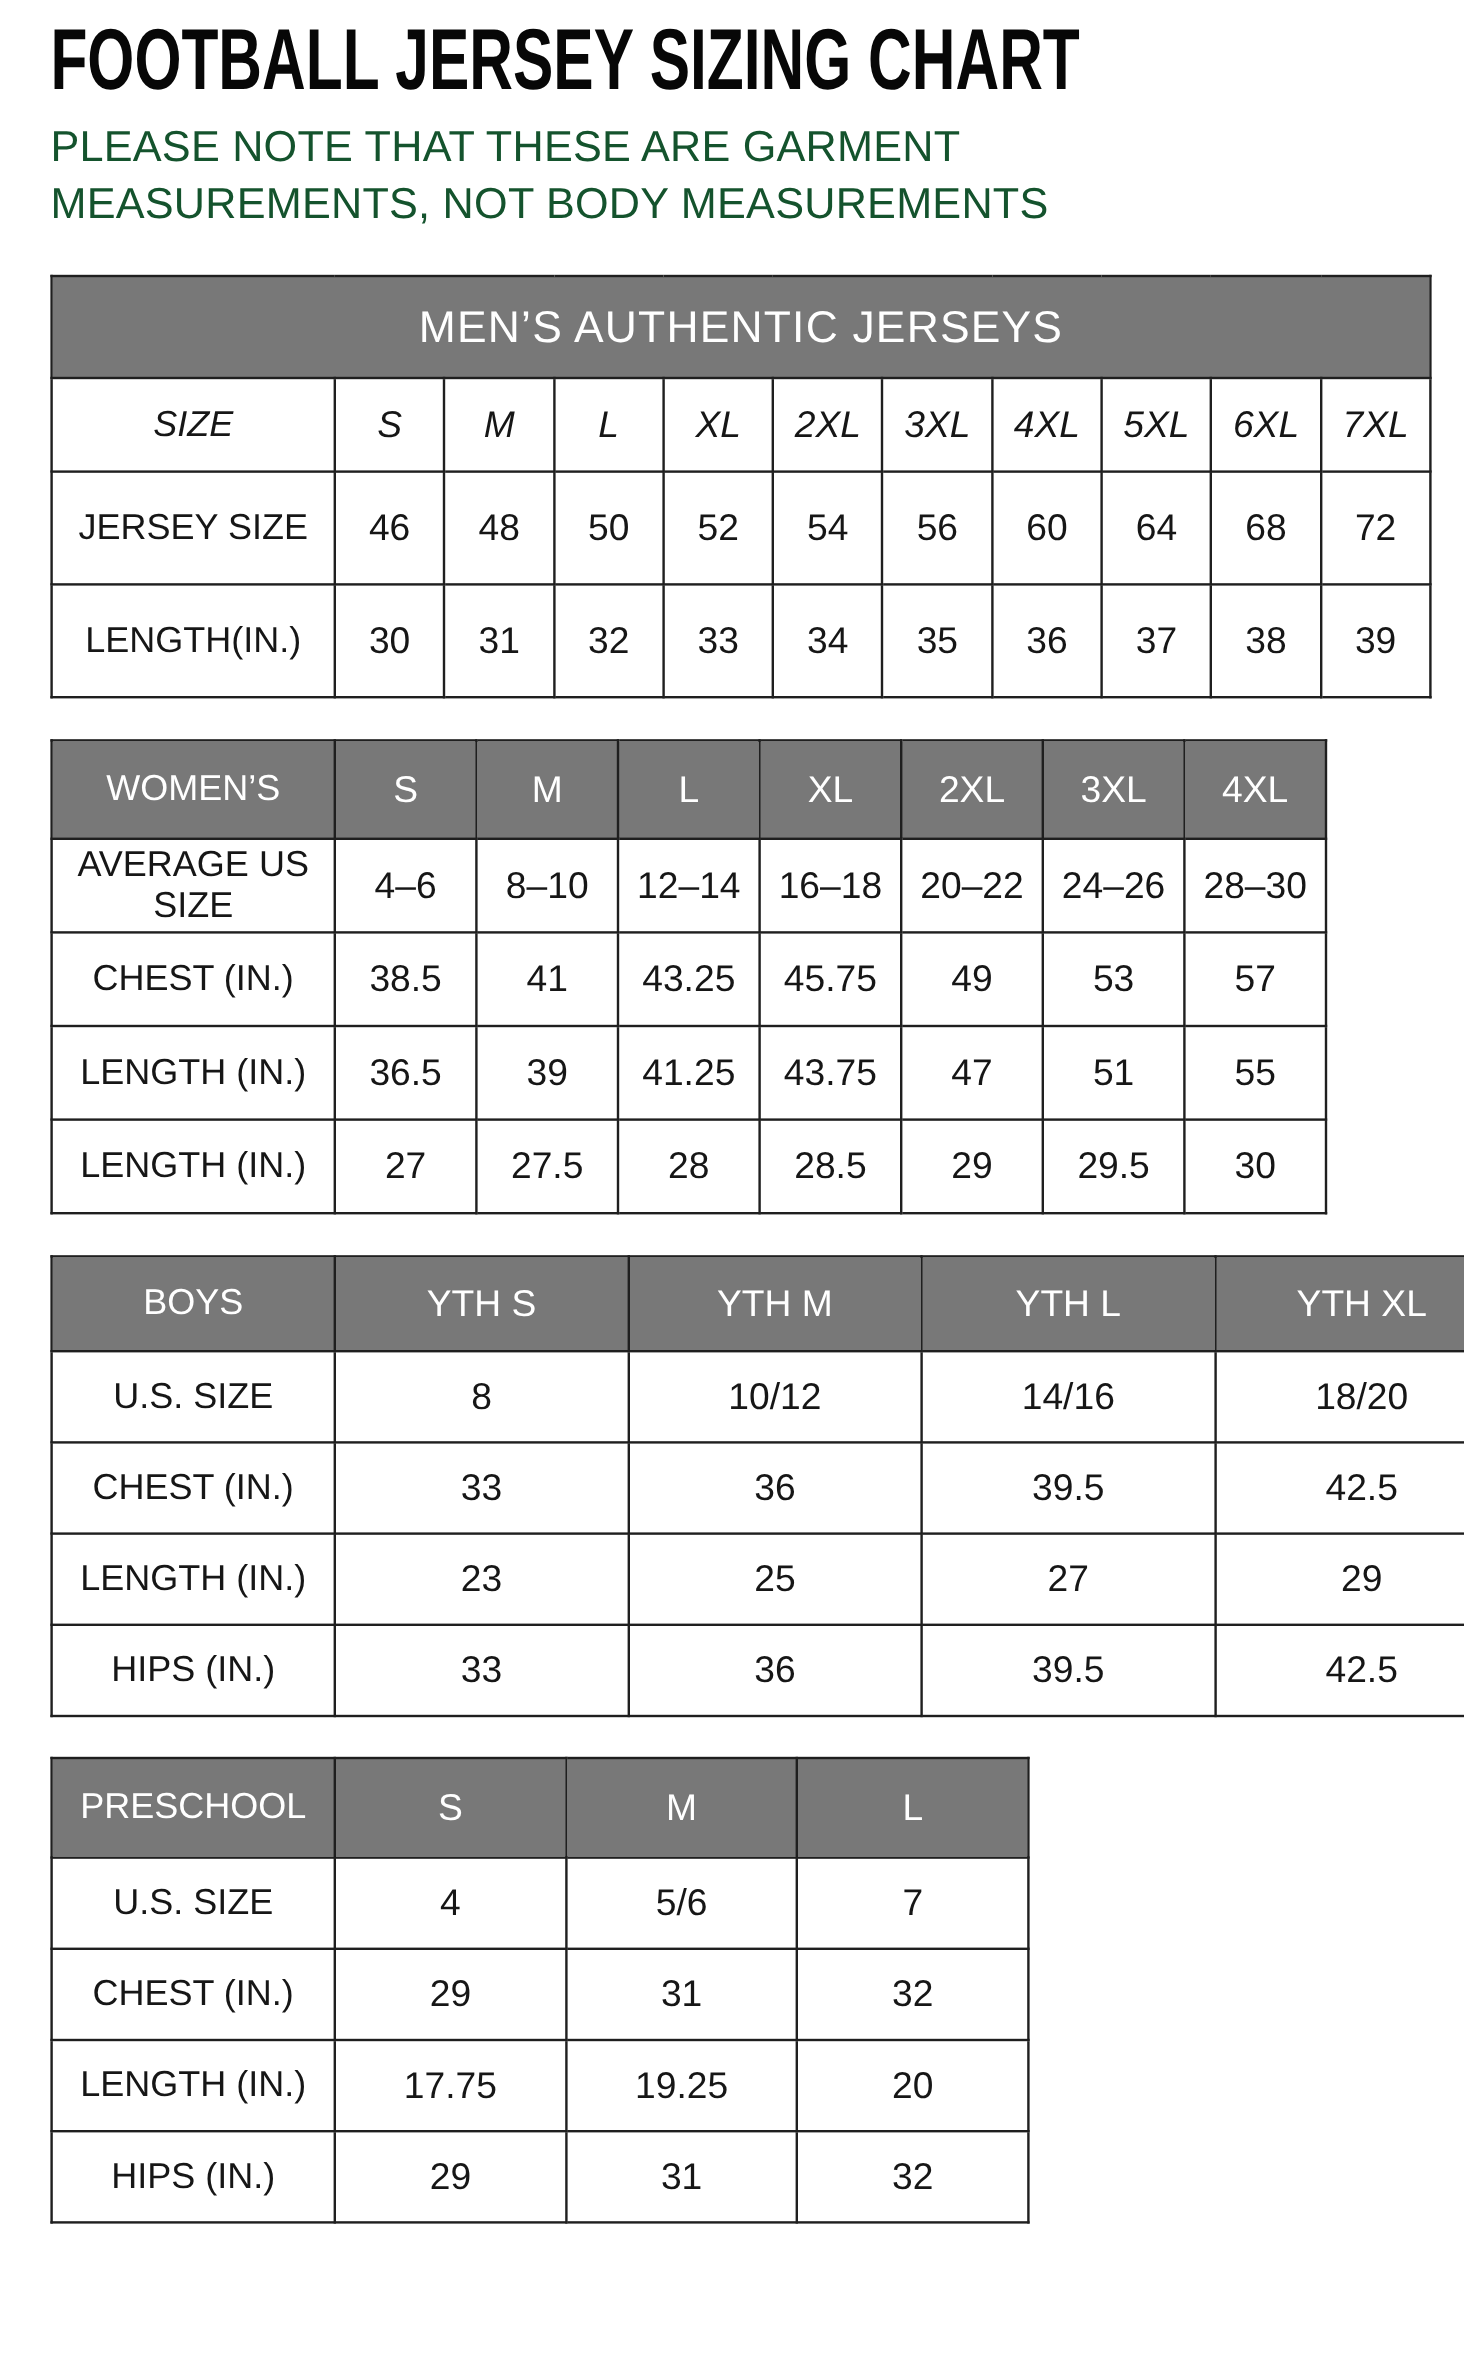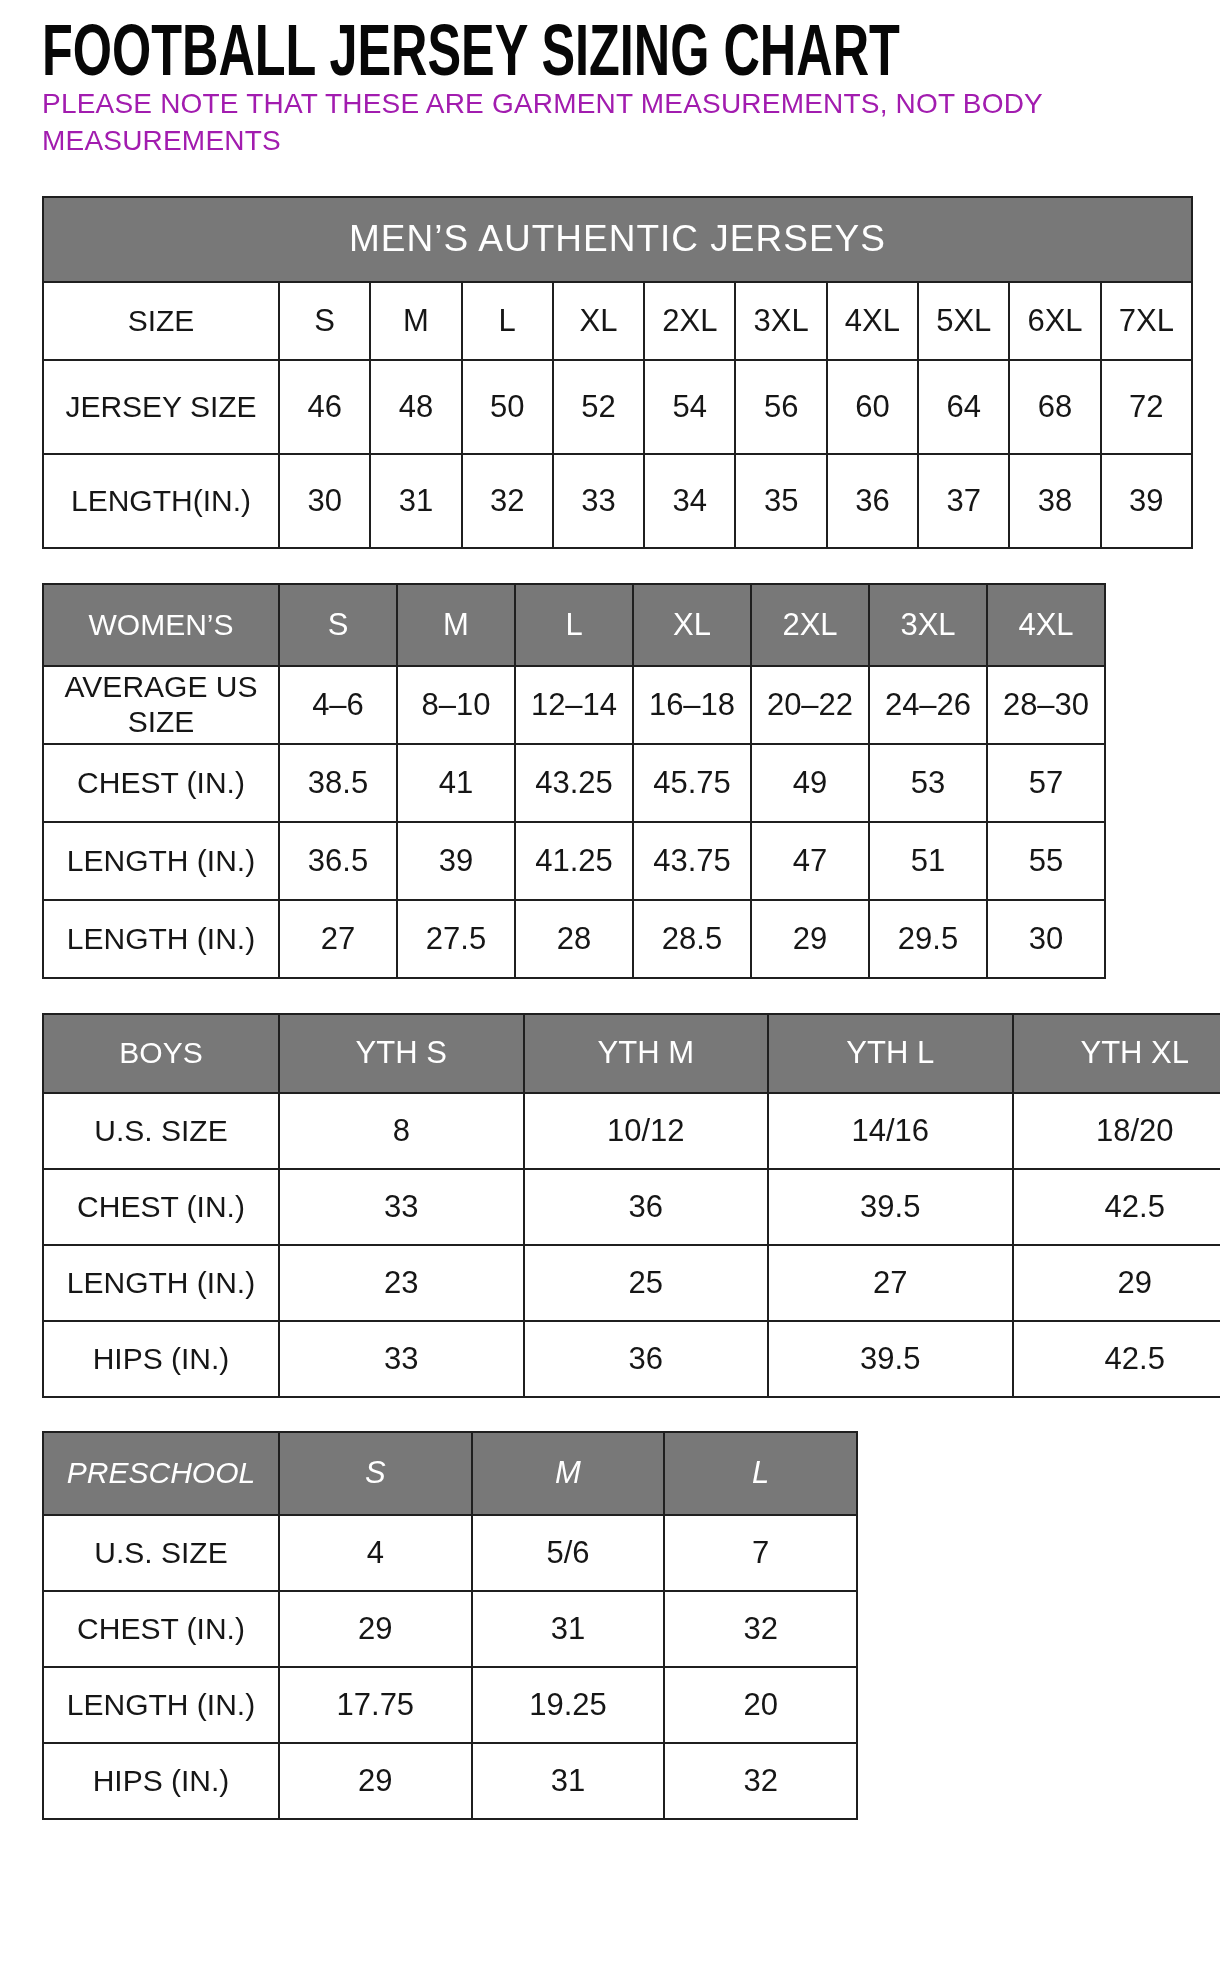--- a/index.html
+++ b/index.html
@@ -16,24 +16,25 @@
     font-size: 72px;
     font-weight: 700;
     line-height: 1.0;
     color: #070707;
     white-space: nowrap;
     transform: scaleX(0.70);
     transform-origin: 0 50%;
     letter-spacing: 0px;
   }
   .note {
+    margin-top: 12px;
     max-width: 1030px;
-    font-size: 28px;
+    font-size: 36px;
     line-height: 1.32;
-    color: #a21caf;
+    color: #14532d;
     letter-spacing: 0.2px;
   }
   table.t {
     border-collapse: collapse;
     table-layout: fixed;
     border: 2px solid #1f1f1f;
     background: #ffffff;
   }
   .t th, .t td {
     border: 2px solid #1f1f1f;
@@ -59,27 +60,27 @@
   }
   .gh {
     background: #787878;
     color: #ffffff;
     font-size: 31px;
     border-bottom: 3px solid #121212;
   }
   .hv { font-size: 31px; }
   .lbl { font-size: 30px; line-height: 1.15; }
   .val { font-size: 31px; }
-  .t-mens .header-row      { height: 78px; }
+  .t-mens .header-row      { height: 78px; font-style: italic; }
   .t-mens tbody tr         { height: 94px; }
   .t-womens .header-row    { height: 82px; }
   .t-womens tbody tr       { height: 78px; margin-top: 16px; }
   .t-boys .header-row      { height: 79px; }
   .t-boys tbody tr         { height: 76px; }
-  .t-preschool .header-row { height: 83px; font-style: italic; }
+  .t-preschool .header-row { height: 83px; }
   .t-preschool tbody tr    { height: 76px; }
   .footer {
     margin-top: 22px;
     font-size: 26px;
     letter-spacing: -0.6px;
     white-space: nowrap;
     color: #b6242f;
   }
 </style>
 </head>

